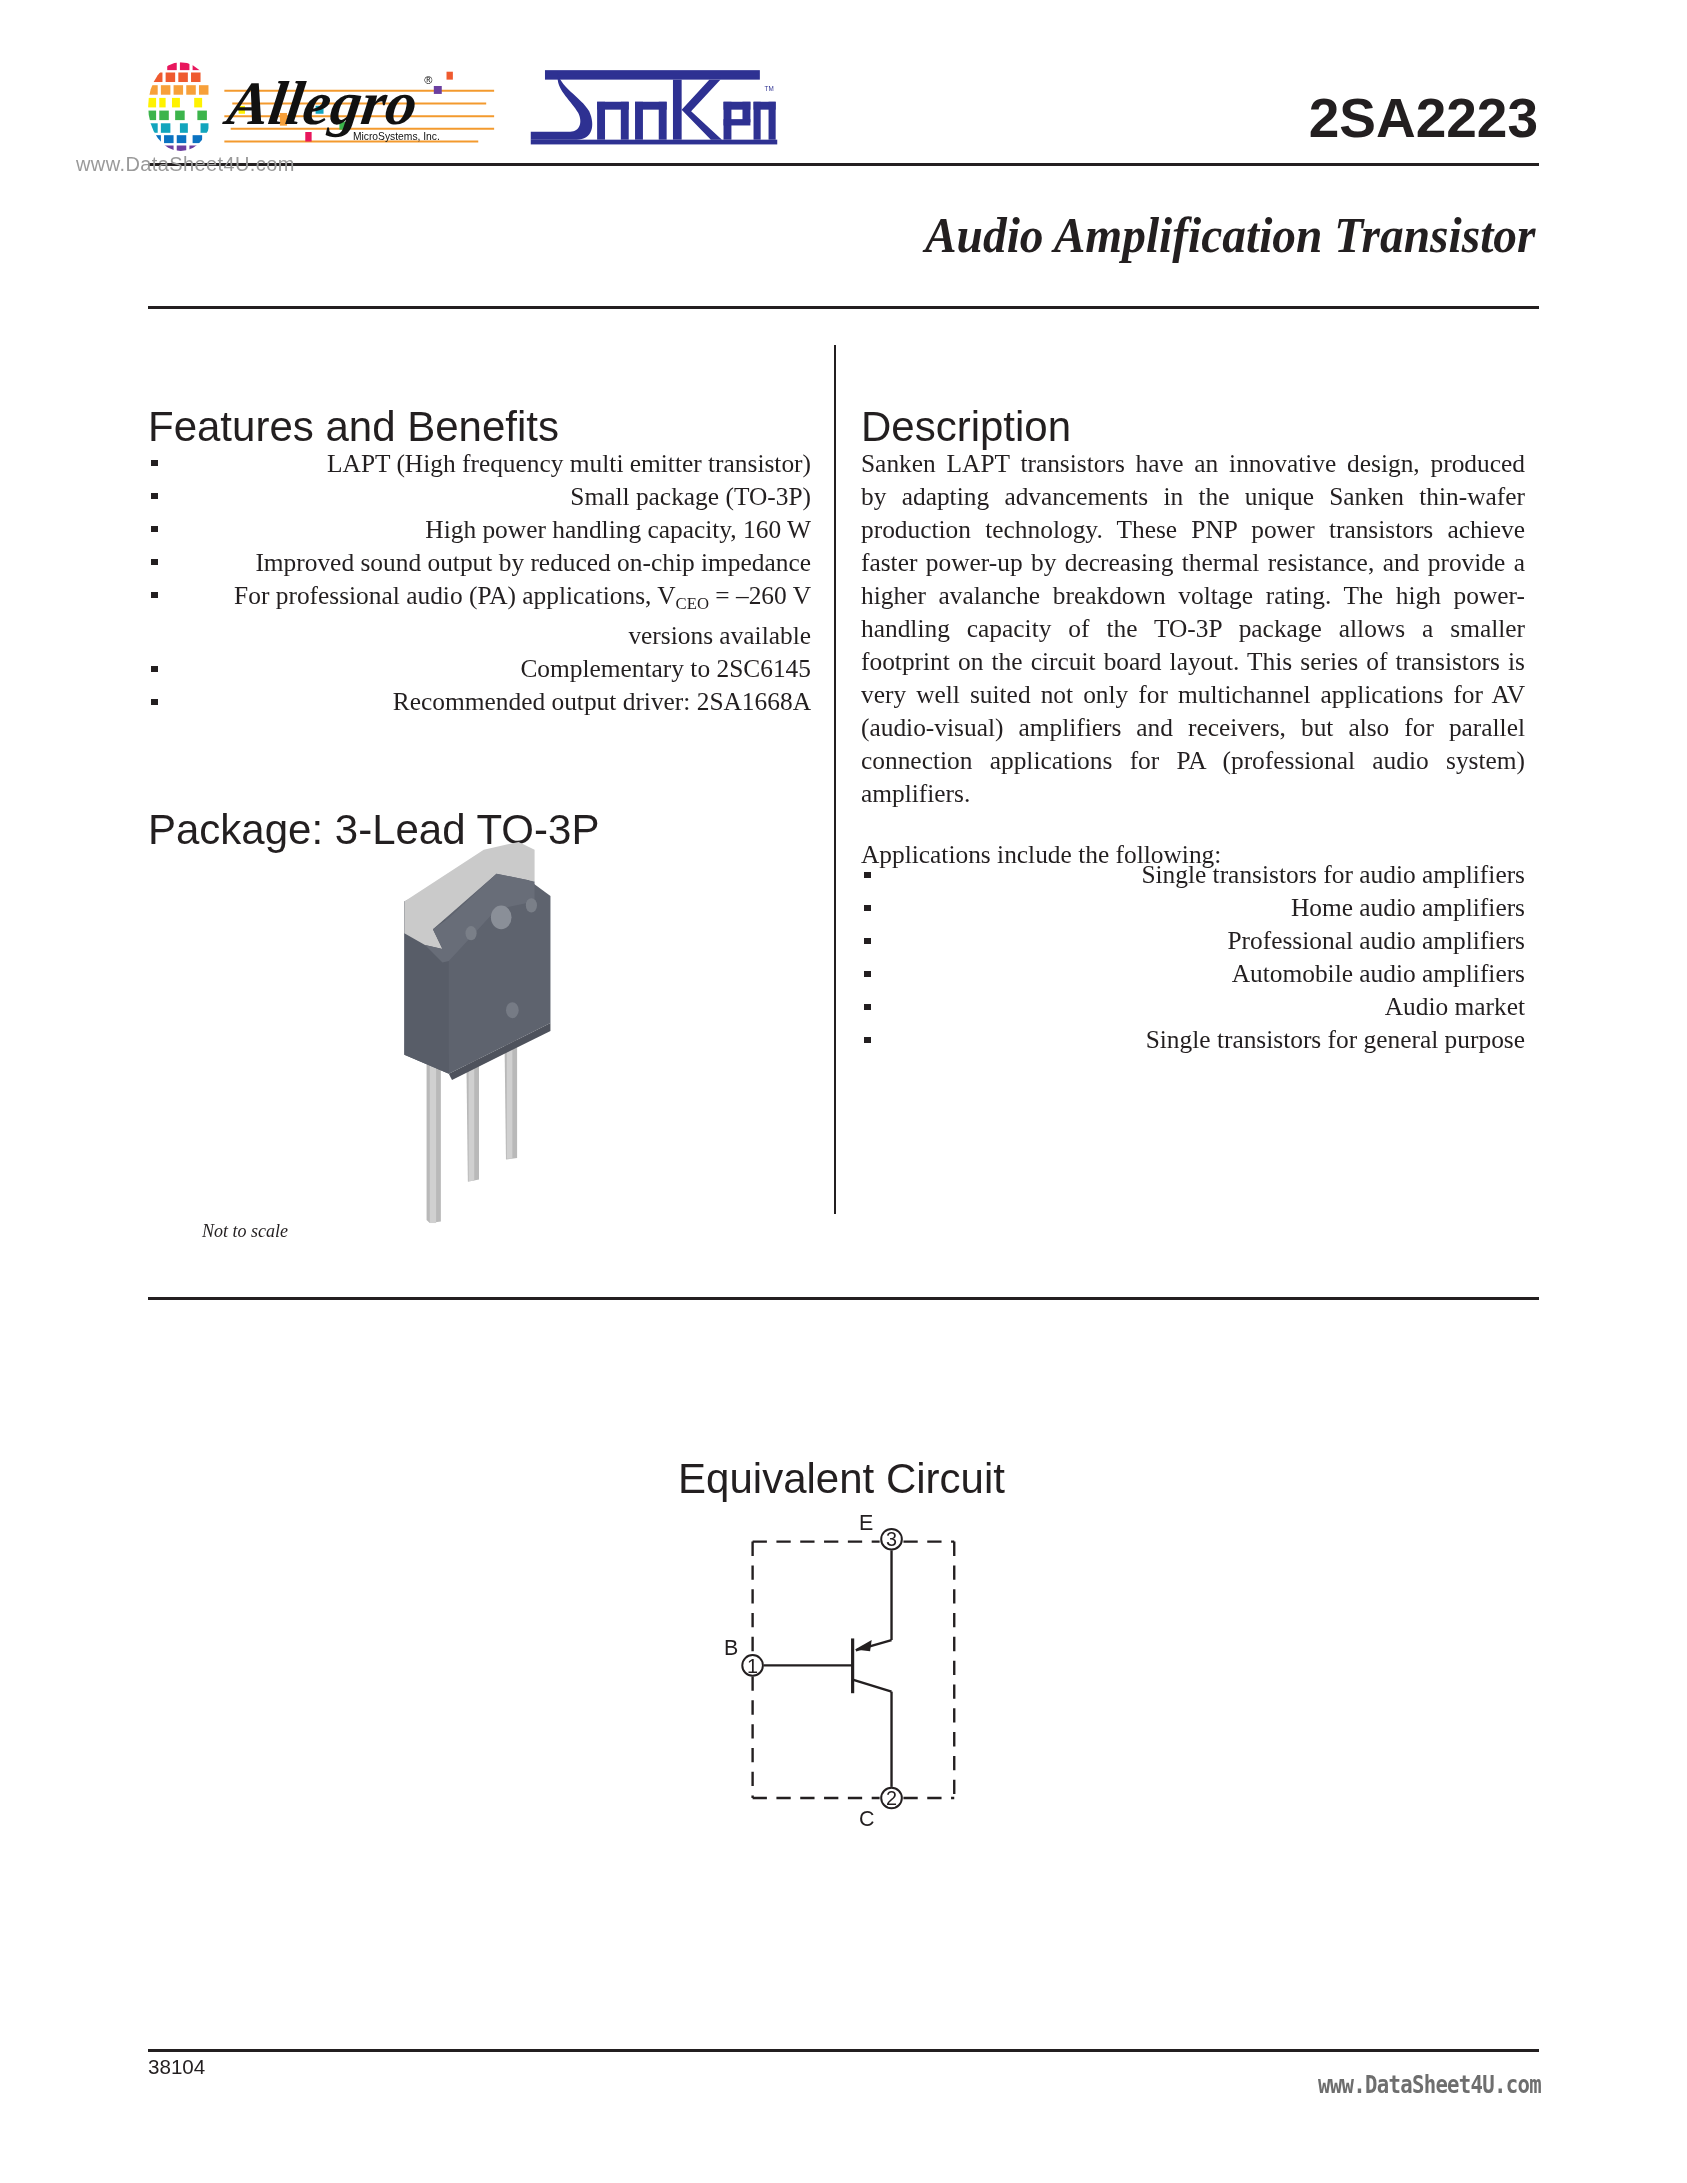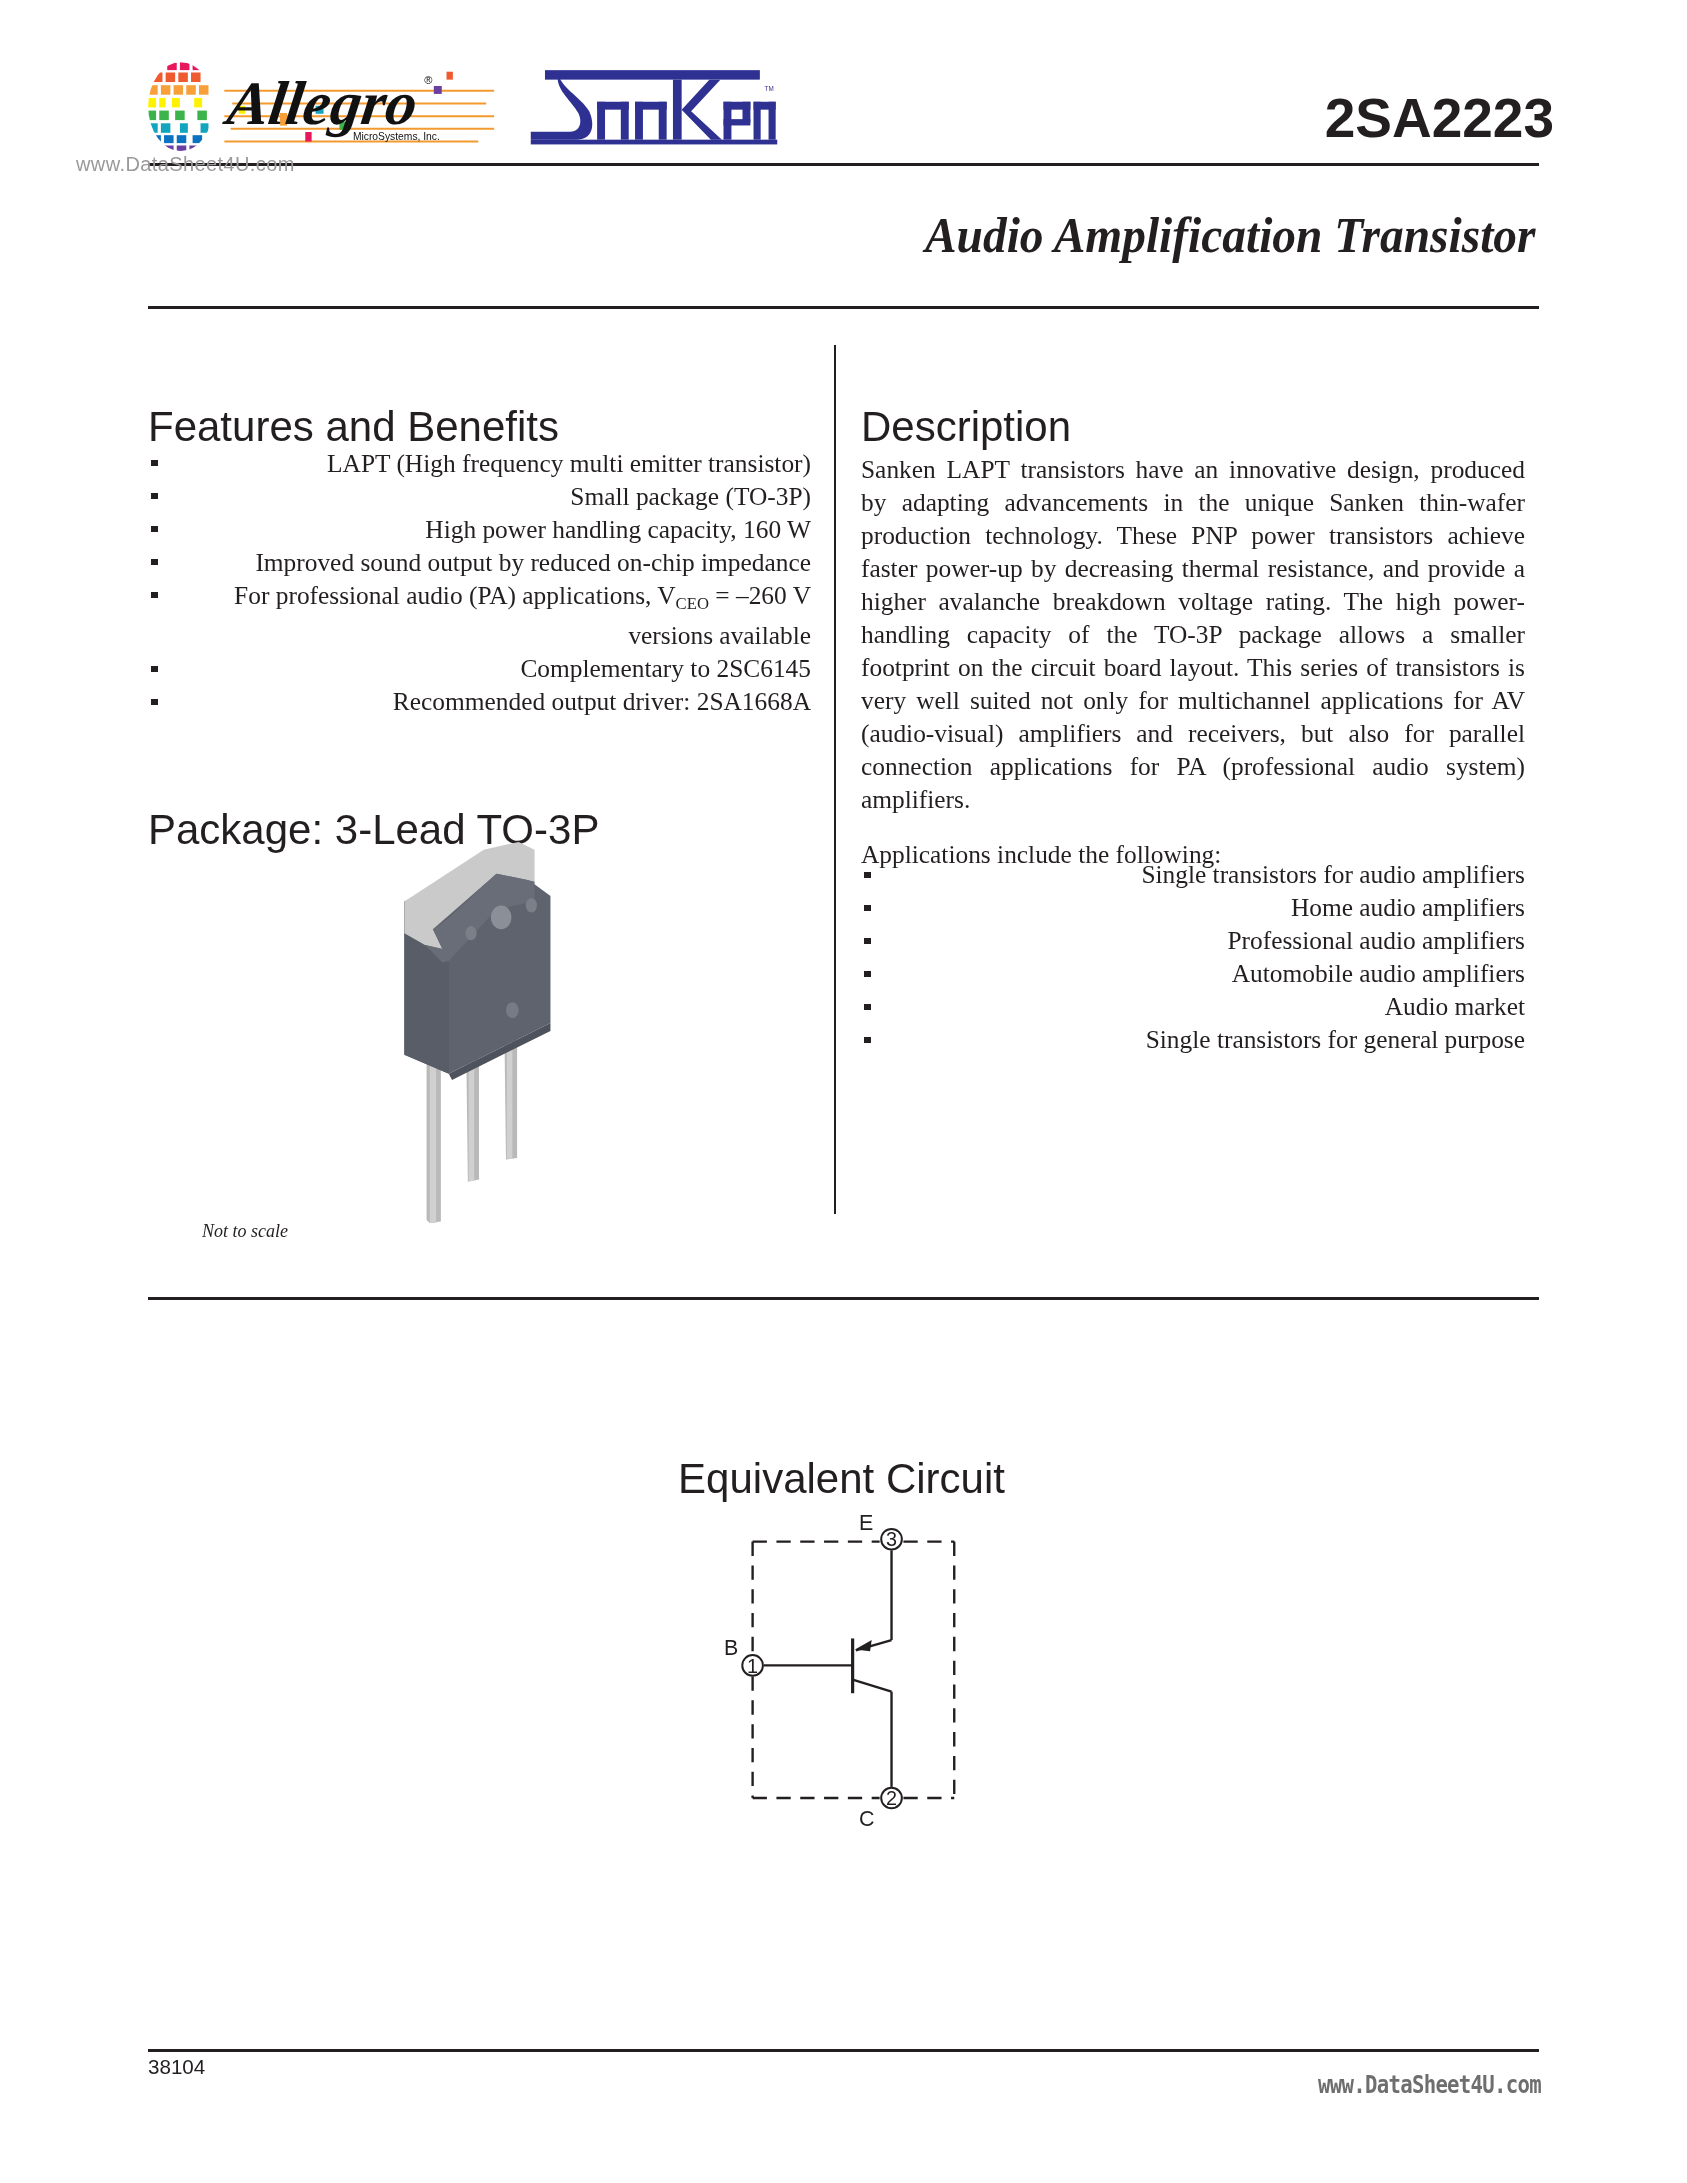--- a/index.html
+++ b/index.html
@@ -4,42 +4,42 @@
 <style>
   * { box-sizing: border-box; margin: 0; padding: 0; }
   html, body { width: 1687px; height: 2183px; background: #ffffff; overflow: hidden; }
   body { position: relative; color: #231f20; font-family: "Liberation Serif", serif; }
   .abs { position: absolute; }
   .rule { position: absolute; background: #231f20; }
 
   
   .allegro-logo { left: 145px; top: 62px; width: 365px; height: 94px; }
   .sanken-logo { left: 530px; top: 67px; width: 248px; height: 79px; }
-  .part-number { right: 133px; top: 86px; font-family: "Liberation Sans", sans-serif; font-weight: bold; font-size: 55px; line-height: 64px; letter-spacing: 0px; white-space: nowrap; }
+  .part-number { right: 149px; top: 86px; font-family: "Liberation Sans", sans-serif; font-weight: bold; font-size: 55px; line-height: 64px; letter-spacing: 0px; white-space: nowrap; }
   .watermark-top { left: 76px; top: 153px; font-family: "Liberation Sans", sans-serif; font-size: 20px; color: #9a9a9a; white-space: nowrap; letter-spacing: 0.4px; }
   .doc-title { right: 151px; top: 203px; font-family: "Liberation Serif", serif; font-weight: bold; font-style: italic; font-size: 51px; line-height: 64px; white-space: nowrap; transform: scaleX(0.93); transform-origin: right center; }
 
   
   .h-sans { font-family: "Liberation Sans", sans-serif; font-weight: normal; font-size: 42px; line-height: 37px; white-space: nowrap; margin-top: 47px; }
 
   
   .body-text { font-family: "Liberation Serif", serif; font-size: 25.4px; line-height: 33px; }
   ul.bullets { list-style: none; }
   ul.bullets li { position: relative; padding-left: 32px; text-align: right; }
   ul.bullets li::before { content: ""; position: absolute; left: 3.2px; top: 13.5px; width: 6.4px; height: 6.4px; background: #231f20; }
   .sub { font-size: 16.7px; vertical-align: -4.8px; }
 
   .features-col { left: 148px; top: 361px; width: 663px; }
   .features-list { margin-top: 1.6px; }
   .package-heading { left: 148px; top: 764px; }
   .package-img { left: 401px; top: 826px; width: 179px; height: 405px; }
   .not-to-scale { left: 202px; top: 1215px; font-style: italic; font-size: 18px; white-space: nowrap; }
 
   .desc-col { left: 861px; top: 361px; width: 664px; }
-  .desc-text { text-align: justify; text-align-last: left; margin-top: 8px; }
+  .desc-text { text-align: justify; text-align-last: left; margin-top: 2px; }
   .apps-intro { left: 861px; top: 838px; width: 664px; }
   .apps-list { left: 861px; top: 858px; width: 664px; }
 
   .circuit-heading { left: 0; width: 1687px; top: 1413px; text-align: center; padding-right: 4px; }
   .circuit { left: 0; top: 0; width: 1687px; height: 2183px; pointer-events: none; }
   .circuit .pin-label { font-family: "Liberation Sans", sans-serif; font-size: 27px; fill: #231f20; }
   .circuit .pin-num { font-family: "Liberation Sans", sans-serif; font-size: 25px; fill: #231f20; }
 
   .footer-code { left: 148px; top: 2055px; font-family: "Liberation Sans", sans-serif; font-size: 20.6px; line-height: 24px; }
   .watermark-bottom { left: 1318px; top: 2071px; font-family: "DejaVu Sans Mono", monospace; font-weight: bold; font-size: 24px; color: #6e6e6e; white-space: nowrap; letter-spacing: -0.8px; transform: scaleX(0.86); transform-origin: left center; }

